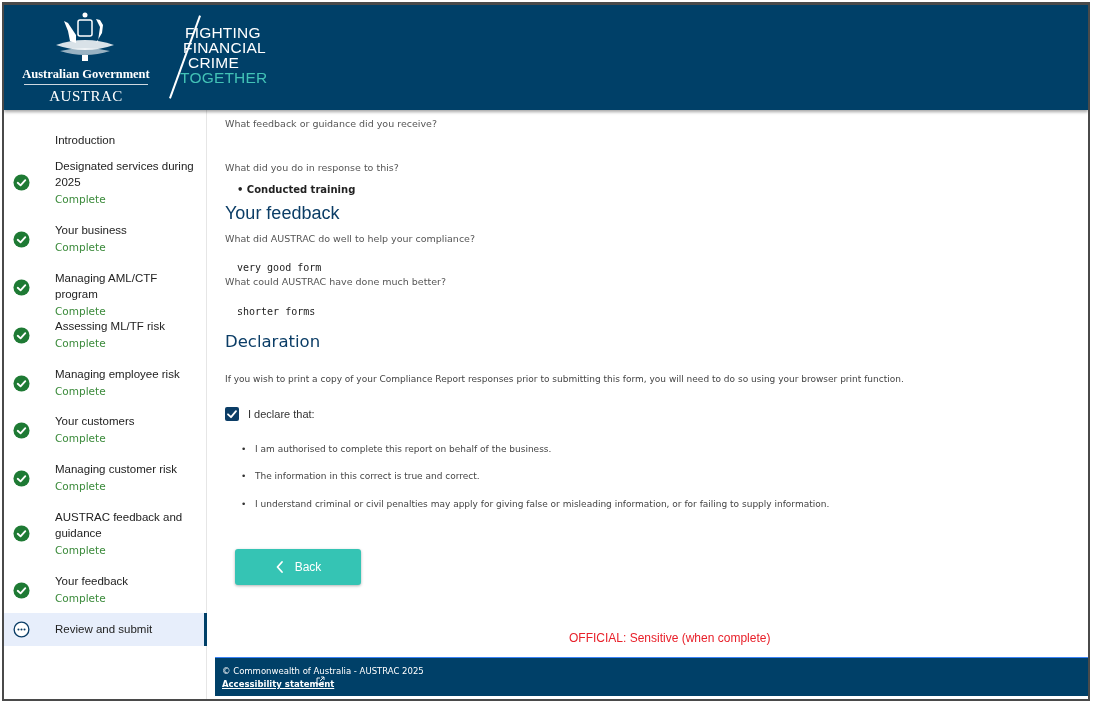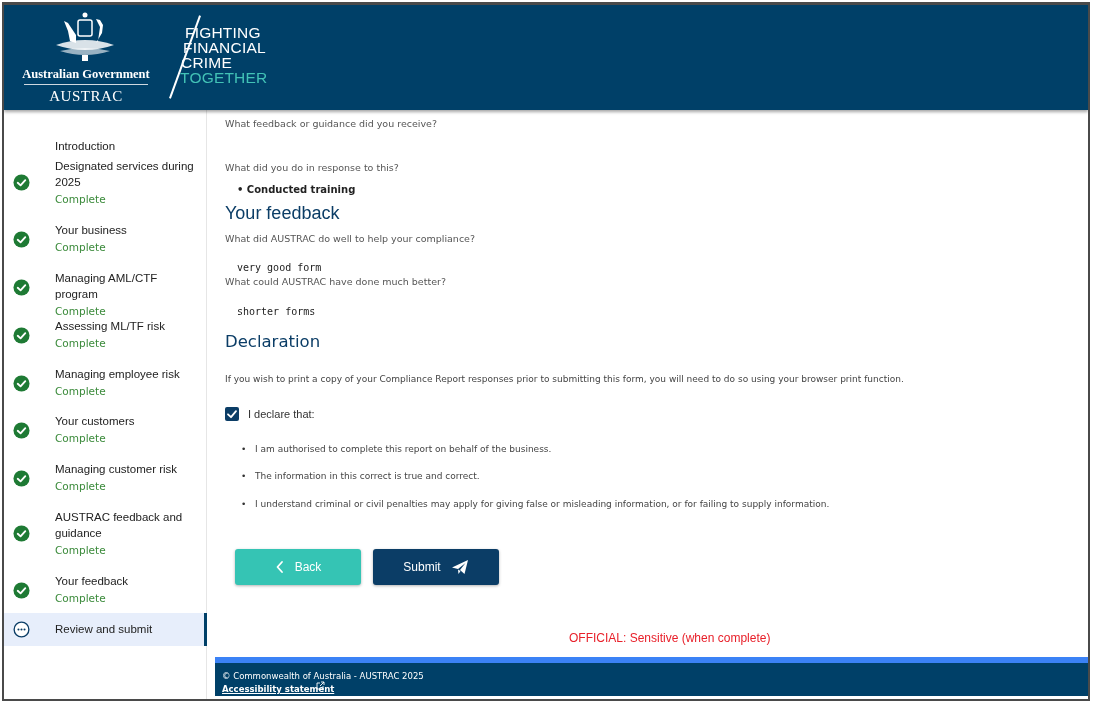--- a/index.html
+++ b/index.html
@@ -28,21 +28,21 @@
     font-family: "Liberation Serif", serif; font-weight: normal; color: #fff; font-size: 15px; letter-spacing: 0.5px;
   }
   .tagline { position: absolute; left: 160px; top: 6px; width: 120px; height: 92px; }
   .slash {
     position: absolute; left: 20px; top: 2px; width: 2px; height: 88px; background: #fff;
     transform: rotate(20deg); transform-origin: center;
   }
   .tag-lines { position: absolute; left: 16px; top: 14px; line-height: 15px; font-size: 15.5px; color: #fff; letter-spacing: 0.2px; }
   .tag-lines .l1 { display: block; padding-left: 5px; }
   .tag-lines .l2 { display: block; padding-left: 3px; }
-  .tag-lines .l3 { display: block; padding-left: 1px; }
+  .tag-lines .l3 { display: block; padding-left: 1px; margin-left: 7px; }
   .tag-lines .l4 { display: block; color: #42c2b6; padding-left: 0px; }
 
   
   .sidebar {
     position: absolute; left: 0; top: 105px; width: 203px; height: 594px; background: #fff;
     border-right: 1px solid #e6e6e6;
   }
   .nav-item { position: absolute; left: 0; width: 203px; }
   .nav-icon { position: absolute; left: 9px; width: 17px; height: 17px; }
   .nav-label { position: absolute; left: 51px; width: 145px; font-size: 11.5px; color: #222; line-height: 16px; }
@@ -71,21 +71,21 @@
     display: flex; align-items: center; justify-content: center; gap: 10px;
     box-shadow: 0 1px 3px rgba(0,0,0,0.3);
   }
   .btn-back { left: 26px; background: #35c4b4; }
   .btn-submit { left: 164px; background: #0b3d66; }
   .official { position: absolute; left: 360px; top: 521px; font-size: 12px; color: #e8202a; }
 
   
   .footer {
     position: absolute; left: 211px; top: 652px; width: 875px; height: 39px; background: #004068;
-    border-top: 6px solid #3b82f6;
+    border-top: 1px solid #3b82f6;
   }
   .footer .copy { position: absolute; left: 7px; top: 8px; font-family: "DejaVu Sans", sans-serif; font-size: 8.5px; color: #fff; }
   .footer .a11y { position: absolute; left: 7px; top: 21px; font-family: "DejaVu Sans", sans-serif; font-size: 8.5px; font-weight: bold; color: #fff; text-decoration: underline; }
   .footer .ext { position: absolute; left: 101px; top: 18px; width: 9px; height: 9px; }
 </style>
 </head>
 <body>
 
 <div class="frame">
 
@@ -111,21 +111,21 @@
       <div class="tag-lines">
         <span class="l1">FIGHTING</span>
         <span class="l2">FINANCIAL</span>
         <span class="l3">CRIME</span>
         <span class="l4">TOGETHER</span>
       </div>
     </div>
   </div>
 
   <div class="sidebar">
-    <div class="nav-item" style="top:26px;height:20px;padding-left:21px;">
+    <div class="nav-item" style="top:20px;height:20px;padding-left:21px;">
       <div class="nav-label" style="top:2px;">Introduction</div>
     </div>
 
     <div class="nav-item" style="top:48px;height:50px;">
       <svg class="nav-icon" style="top:16px;" viewBox="0 0 18 18">
           <circle cx="9" cy="9" r="8.5" fill="#1e7a34"></circle>
           <path d="M5 9.3 L8 12 L13 6.5" stroke="#fff" stroke-width="2" fill="none" stroke-linecap="round" stroke-linejoin="round"></path>
         </svg>
       <div class="nav-label" style="top:0;">
         <span>Designated services during 2025</span>
@@ -255,27 +255,20 @@
 
     <div class="bullet" style="top:334px;"><span>I am authorised to complete this report on behalf of the business.</span></div>
     <div class="bullet" style="top:361px;"><span>The information in this correct is true and correct.</span></div>
     <div class="bullet" style="top:389px;"><span>I understand criminal or civil penalties may apply for giving false or misleading information, or for failing to supply information.</span></div>
 
     <button class="btn btn-back">
       <svg width="10" height="14" viewBox="0 0 10 14">
           <path d="M7 2 L2.5 7 L7 12" stroke="#fff" stroke-width="1.8" fill="none" stroke-linecap="round" stroke-linejoin="round"></path>
         </svg>
       <span>Back</span>
-    </button>
-    <button class="btn btn-submit">
-      <span>Submit</span>
-      <svg width="18" height="16" viewBox="0 0 18 16">
-          <path d="M1 8.5 L17 1 L13.5 15 L9 11 L14.5 4 L7 10 Z" fill="#fff"></path>
-          <path d="M7 10.5 L7.5 15 L9.5 12 Z" fill="#fff"></path>
-        </svg>
     </button>
 
     <div class="official">OFFICIAL: Sensitive (when complete)</div>
   </div>
 
   <div class="footer">
     <div class="copy">© Commonwealth of Australia - AUSTRAC 2025</div>
     <a class="a11y">Accessibility statement</a>
     <svg class="ext" viewBox="0 0 9 9">
         <path d="M1 2 H4 M1 2 V8 H7 V5" stroke="#fff" stroke-width="0.9" fill="none"></path>

